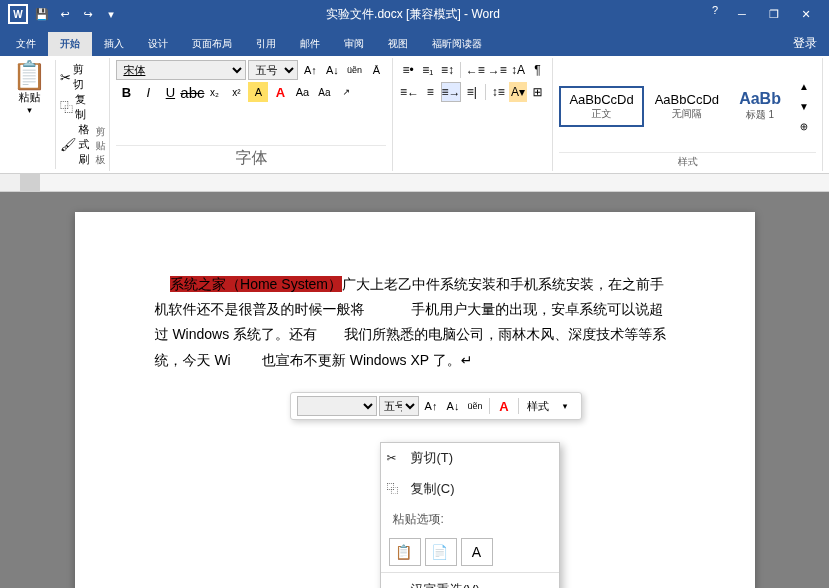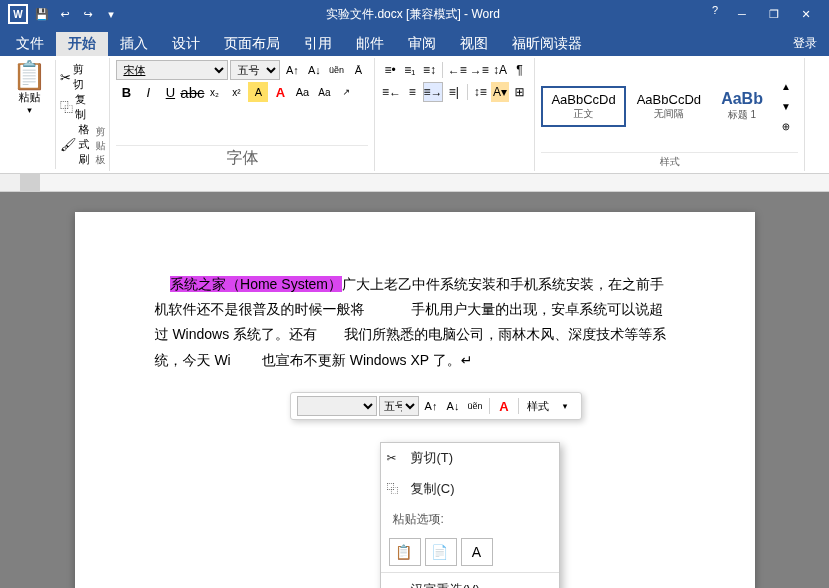--- a/index.html
+++ b/index.html
@@ -29,21 +29,21 @@
     
     #tab-bar {
       background: #2b579a;
       display: flex;
       align-items: flex-end;
       padding-left: 4px;
       height: 28px;
     }
     .ribbon-tab {
       padding: 4px 12px;
-      font-size: 14px;
+      font-size: 10px;
       color: white;
       cursor: pointer;
       height: 24px;
       display: flex;
       align-items: center;
     }
     .ribbon-tab.active {
       background: #e5e5e5;
       color: #2b579a;
       font-weight: bold;
@@ -52,21 +52,21 @@
 
     
     #ribbon-content {
       background: #fff;
       display: flex;
       padding: 2px 4px;
       align-items: stretch;
       min-height: 80px;
       border-bottom: 1px solid #d0d0d0;
     }
-    .font-select { width: 112px; height: 20px; font-size: 11px; border: 1px solid #bbb; padding: 0 2px; text-decoration: underline; }
+    .font-select { width: 130px; height: 20px; font-size: 11px; border: 1px solid #bbb; padding: 0 2px; text-decoration: underline; }
     .font-size-select { width: 50px; height: 20px; font-size: 11px; border: 1px solid #bbb; padding: 0 2px; }
     .icon-btn { width: 20px; height: 20px; display: flex; align-items: center; justify-content: center; font-size: 12px; cursor: pointer; border: 1px solid transparent; }
 
     
     #doc-area {
       background: #808080;
       flex: 1;
       overflow: hidden;
       position: relative;
       height: calc(588px - 28px - 28px - 90px - 22px);
@@ -136,21 +136,21 @@
     #ruler {
       height: 18px;
       background: #f0f0f0;
       border-bottom: 1px solid #d0d0d0;
       display: flex;
       align-items: center;
       padding: 0 0 0 20px;
     }
 
     .doc-text { font-size: 14px; line-height: 1.8; color: #000; }
-    .selected-text { background: #d946ef; margin-top: 12px; }
+    .selected-text { background: #b91c1c; margin-top: 12px; }
   </style>
 </head>
 <body>
 
 <div id="title-bar">
   <div class="left">
     <div class="word-icon">W</div>
     <div id="quick-access">
       <div class="qa-btn">💾</div>
       <div class="qa-btn">↩</div>

